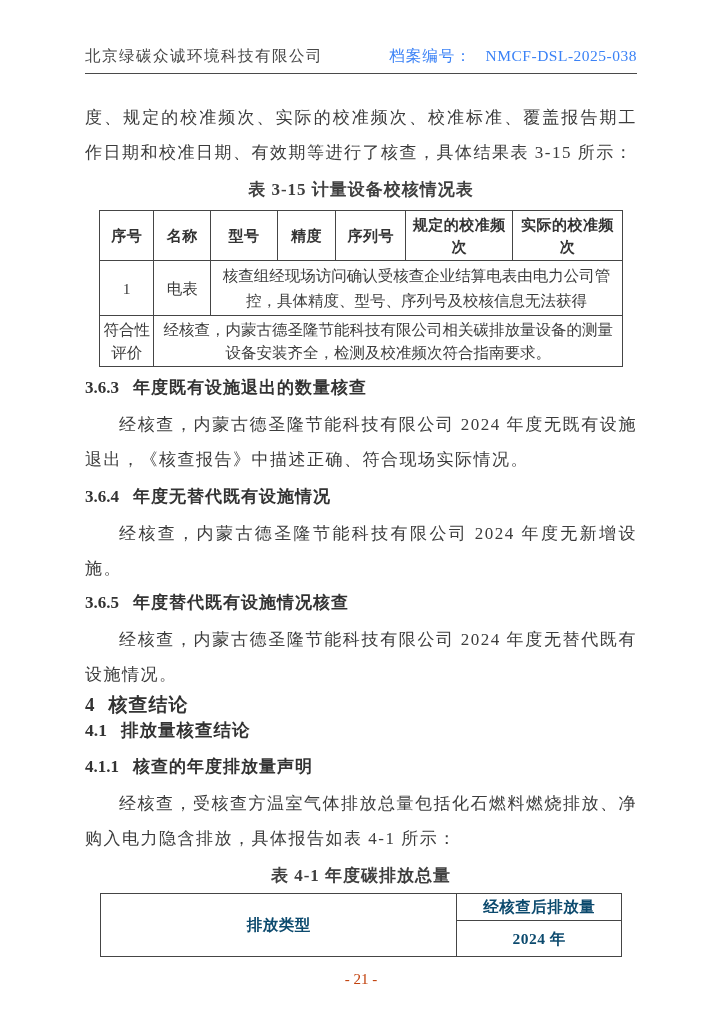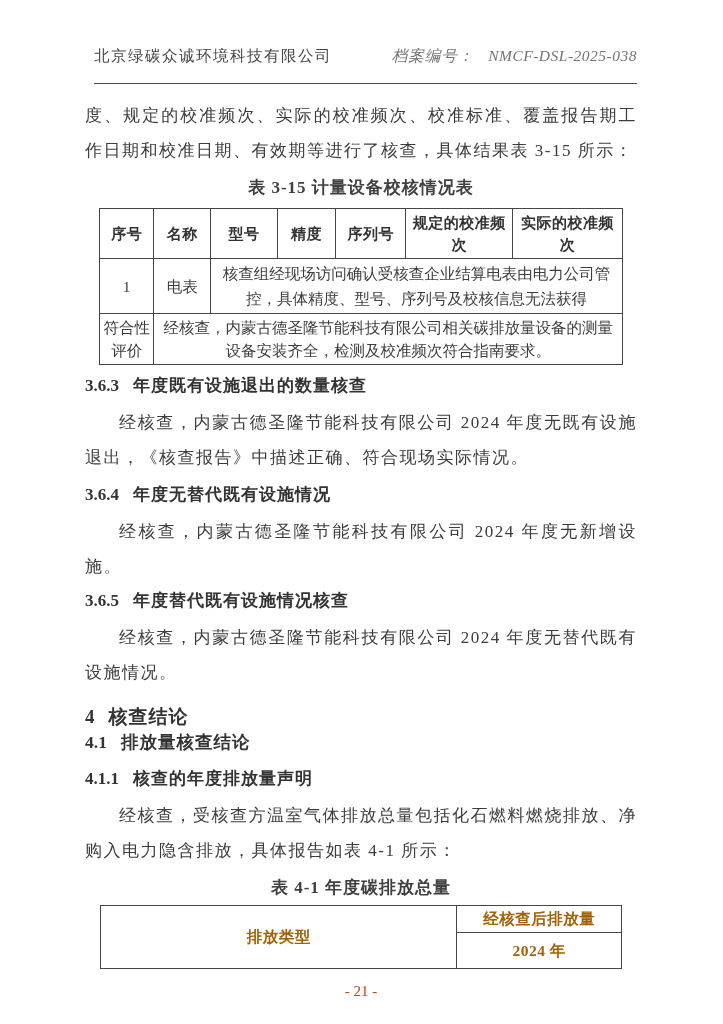--- a/index.html
+++ b/index.html
@@ -15,60 +15,59 @@
     padding: 44px 86px 0 85px;
     overflow: hidden;
     color: #3c3c3c;
   }
 
   
   .doc-header {
     display: flex;
     justify-content: space-between;
     align-items: baseline;
-    padding-bottom: 15px;
+    padding-bottom: 5px;
     border-bottom: 1.5px solid #4a4a4a;
     line-height: 24px;
     font-size: 15.5px;
-    margin-left: 9px;
   }
   .company-name { color: #474747; letter-spacing: 1.5px; }
-  .archive { color: #737373; font-style: italic; }
+  .archive { color: #3b82f6; }
   .archive .archive-label { margin-right: 10px; letter-spacing: 1px; }
   .archive .archive-number { letter-spacing: 0.5px; }
 
   
   .para {
     font-size: 17px;
     line-height: 35px;
     text-align: justify;
     color: #3c3c3c;
     letter-spacing: 1.5px;
   }
   .para.indent { text-indent: 2em; }
-  .intro { margin-top: 14px; }
+  .intro { margin-top: 26px; }
 
   
   .h-sub, .h-mid, .h-main {
     font-weight: bold;
     color: #333333;
     letter-spacing: 1px;
   }
   .h-sub  { font-size: 17px;  line-height: 22px; }
   .h-mid  { font-size: 17.5px; line-height: 24px; }
   .h-main { font-size: 19px;  line-height: 26px; }
   .h-num { margin-right: 14px; letter-spacing: 0; }
 
   .h-363 { margin-top: 10px; }
   .p-363 { margin-top: 8px; }
   .h-364 { margin-top: 9px; }
   .p-364 { margin-top: 8px; }
   .h-365 { margin-top: 6px; }
   .p-365 { margin-top: 8px; }
-  .h-4   { margin-top: 14px; }
+  .h-4   { margin-top: 0; }
   .h-41  { margin-top: 0; }
   .h-411 { margin-top: 14px; }
   .p-411 { margin-top: 8px; }
 
   
   .table-title {
     margin-top: 8px;
     text-align: center;
     font-weight: bold;
     font-size: 17px;
@@ -89,21 +88,21 @@
     vertical-align: middle;
     font-size: 15px;
     line-height: 22px;
     color: #3c3c3c;
     padding: 2px 3px;
   }
   th { font-weight: bold; color: #333333; letter-spacing: 0.5px; }
   .t315 .hdr-row th { height: 50px; }
   .t315 .data-row-1 td { height: 52px; line-height: 25px; font-size: 15.5px; }
   .t315 .data-row-2 td { height: 48px; line-height: 23px; font-size: 15.5px; }
-  .t41 th, .t41 td { font-weight: bold; font-size: 15.5px; color: #a16207; }
+  .t41 th, .t41 td { font-weight: bold; font-size: 15.5px; color: #0c4a6e; }
   .t41 .r-top th { height: 27px; }
   .t41 .r-bottom th { height: 36px; }
 
   
   .page-footer {
     margin-top: 12px;
     text-align: center;
     font-size: 15px;
     line-height: 20px;
     color: #c2410c;

